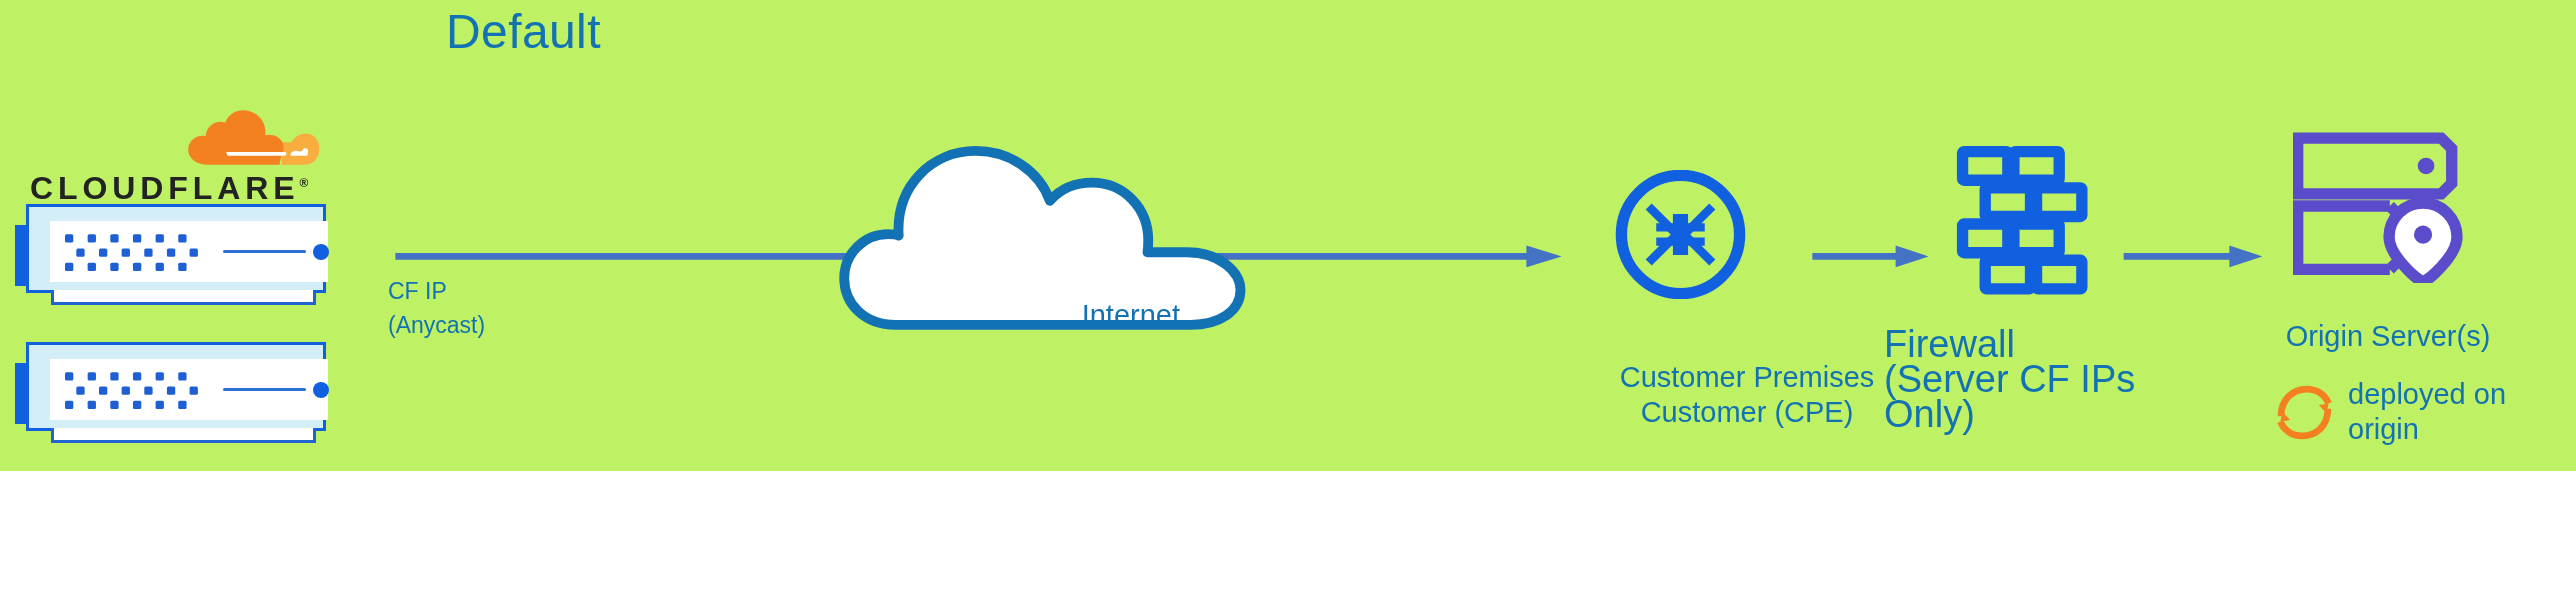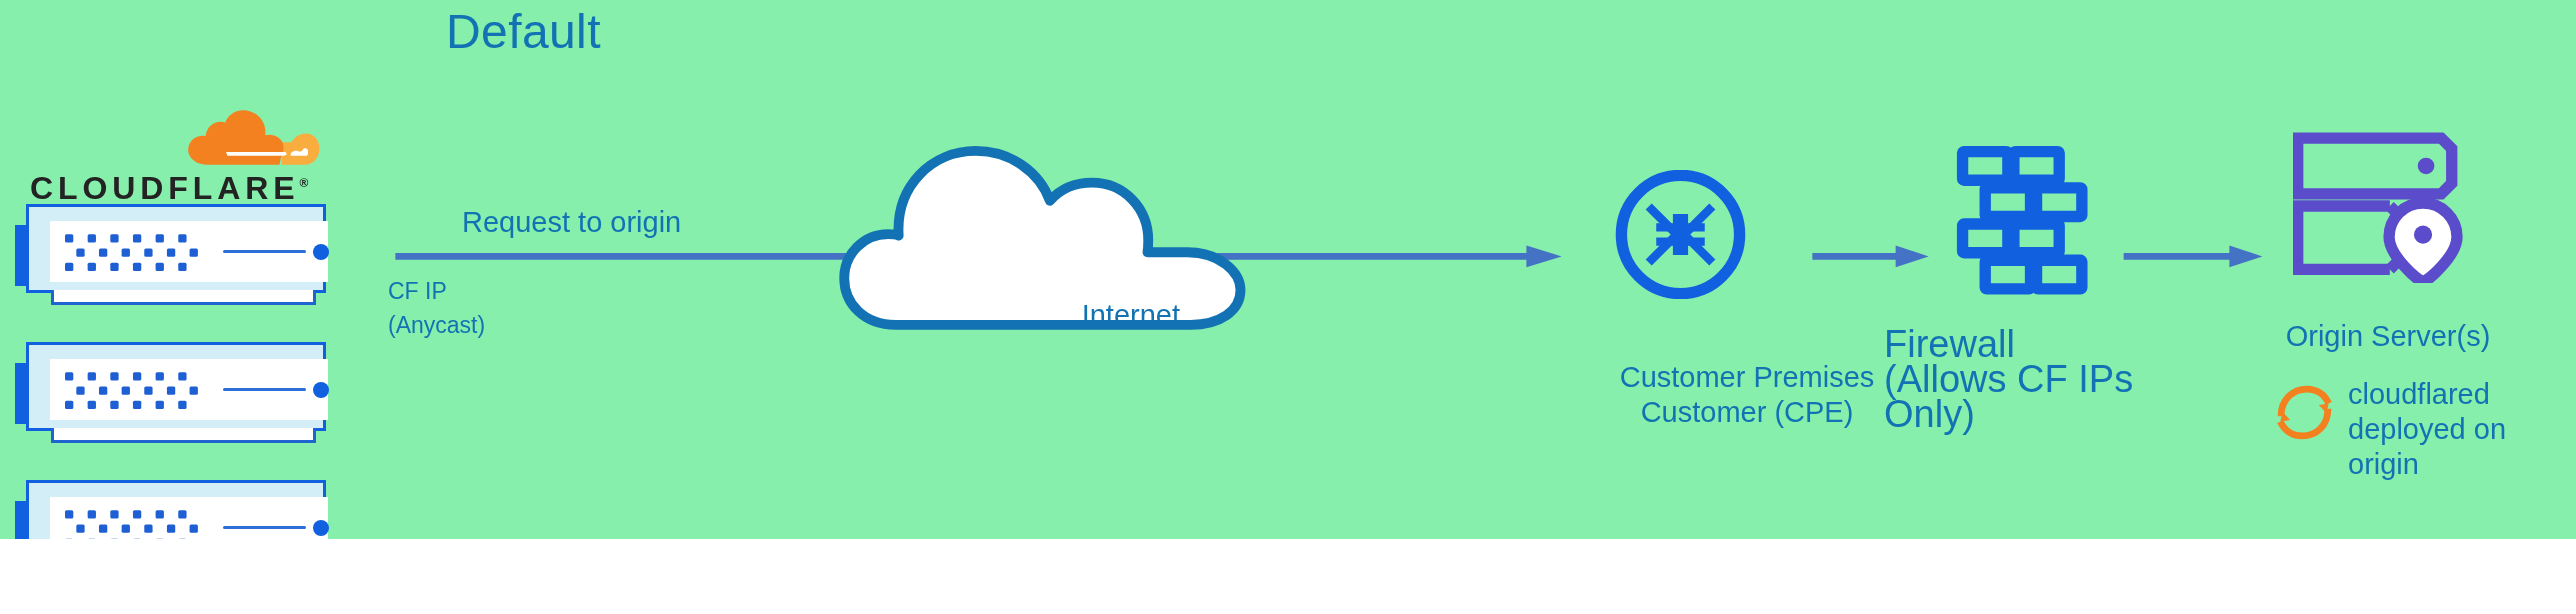--- a/index.html
+++ b/index.html
@@ -8,22 +8,22 @@
     padding: 0;
     background: #ffffff;
   }
   body {
     font-family: "Liberation Sans", sans-serif;
     -webkit-font-smoothing: antialiased;
   }
   #stage {
     position: relative;
     width: 2576px;
-    height: 539px;
-    background: #86efac;
+    height: 471px;
+    background: #bef264;
     overflow: hidden;
   }
   .abs { position: absolute; }
 
   
   #diagram-title {
     left: 446px;
     top: 3.8px;
     font-size: 48px;
     color: #1272b3;
@@ -313,21 +313,20 @@
       </div>
     </div>
     <div class="rack-base"></div>
   </div>
 
   <svg class="abs arrow" style="left:390px; top:241px; width:1177px;" width="1177" height="30" viewBox="0 0 1555 40">
     <rect x="0" y="16" width="1512" height="9" fill="#4472c4"></rect>
     <path d="M1508 6 L1555 20.5 L1508 35 Z" fill="#4472c4"></path>
   </svg>
 
-  <div class="abs" id="label-request-to-origin">Request to origin</div>
 
   <div class="abs" id="label-cf-ip">
     <div>CF IP</div>
     <div>(Anycast)</div>
   </div>
 
   <svg class="abs" id="internet-cloud" viewBox="0 0 600 320">
     <path d="M84 300
              C42 300 16 272 16 238
              C16 206 42 180 74 180
@@ -374,21 +373,21 @@
       <rect x="44" y="58" width="60" height="38" rx="2"></rect>
       <rect x="112" y="58" width="60" height="38" rx="2"></rect>
       <rect x="14" y="106" width="60" height="38" rx="2"></rect>
       <rect x="82" y="106" width="60" height="38" rx="2"></rect>
       <rect x="44" y="154" width="60" height="38" rx="2"></rect>
       <rect x="112" y="154" width="60" height="38" rx="2"></rect>
     </g>
   </svg>
   <div class="abs" id="firewall-label">
     <div>Firewall</div>
-    <div>(Allows CF IPs Only)</div>
+    <div>(Server CF IPs Only)</div>
   </div>
 
   <svg class="abs arrow" style="left:2123px; top:241px; width:140px;" width="140" height="30" viewBox="0 0 185 40">
     <rect x="0" y="16" width="145" height="9" fill="#4472c4"></rect>
     <path d="M141 6 L185 20.5 L141 35 Z" fill="#4472c4"></path>
   </svg>
 
   <svg class="abs" id="origin-node" viewBox="0 0 230 200">
 
     <path d="M6 8 L196 8 L210 22 L210 68 L196 82 L6 82 Z" fill="none" stroke="#5b4ccb" stroke-width="15" stroke-linejoin="miter"></path>
@@ -406,20 +405,19 @@
   <div class="abs" id="cloudflared-note">
     <svg id="cloudflared-sync-icon" viewBox="0 0 86 86">
       <g fill="none" stroke="#f48120" stroke-width="9" stroke-linecap="butt">
         <path d="M12 48 C12 25 28 12 46 12 C60 12 70 20 75 31"></path>
         <path d="M74 38 C74 61 58 74 40 74 C26 74 16 66 11 55"></path>
       </g>
       <path d="M75 31 L62 33 L72 44 Z" fill="#f48120"></path>
       <path d="M11 55 L24 53 L14 42 Z" fill="#f48120"></path>
     </svg>
     <div id="cloudflared-text">
-      <div>cloudflared</div>
       <div>deployed on</div>
       <div>origin</div>
     </div>
   </div>
 
 </div>
 
 
 </body></html>

